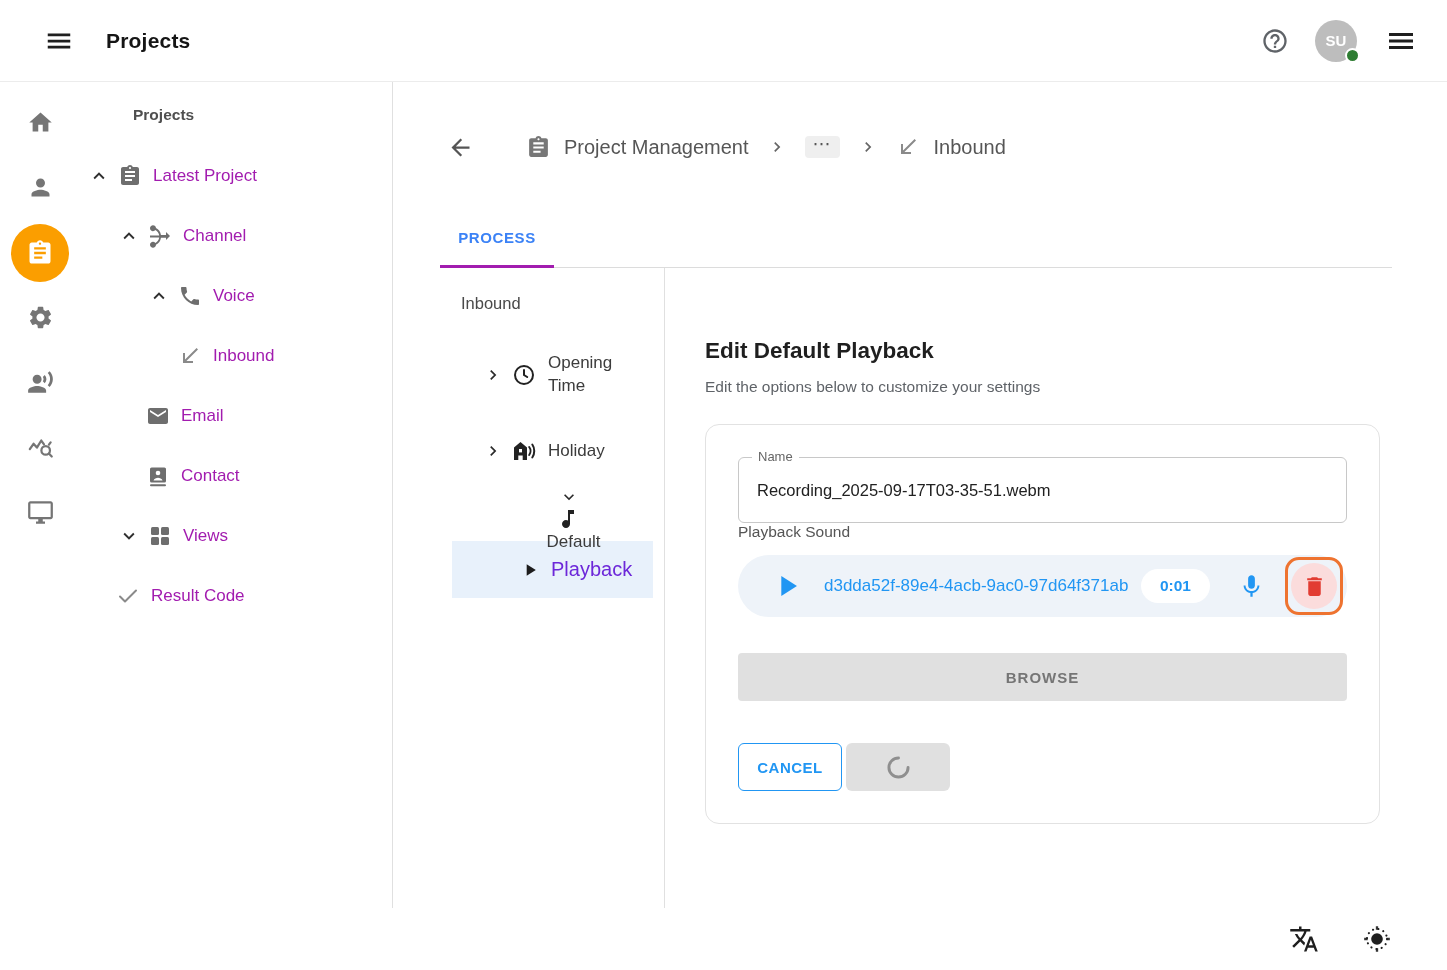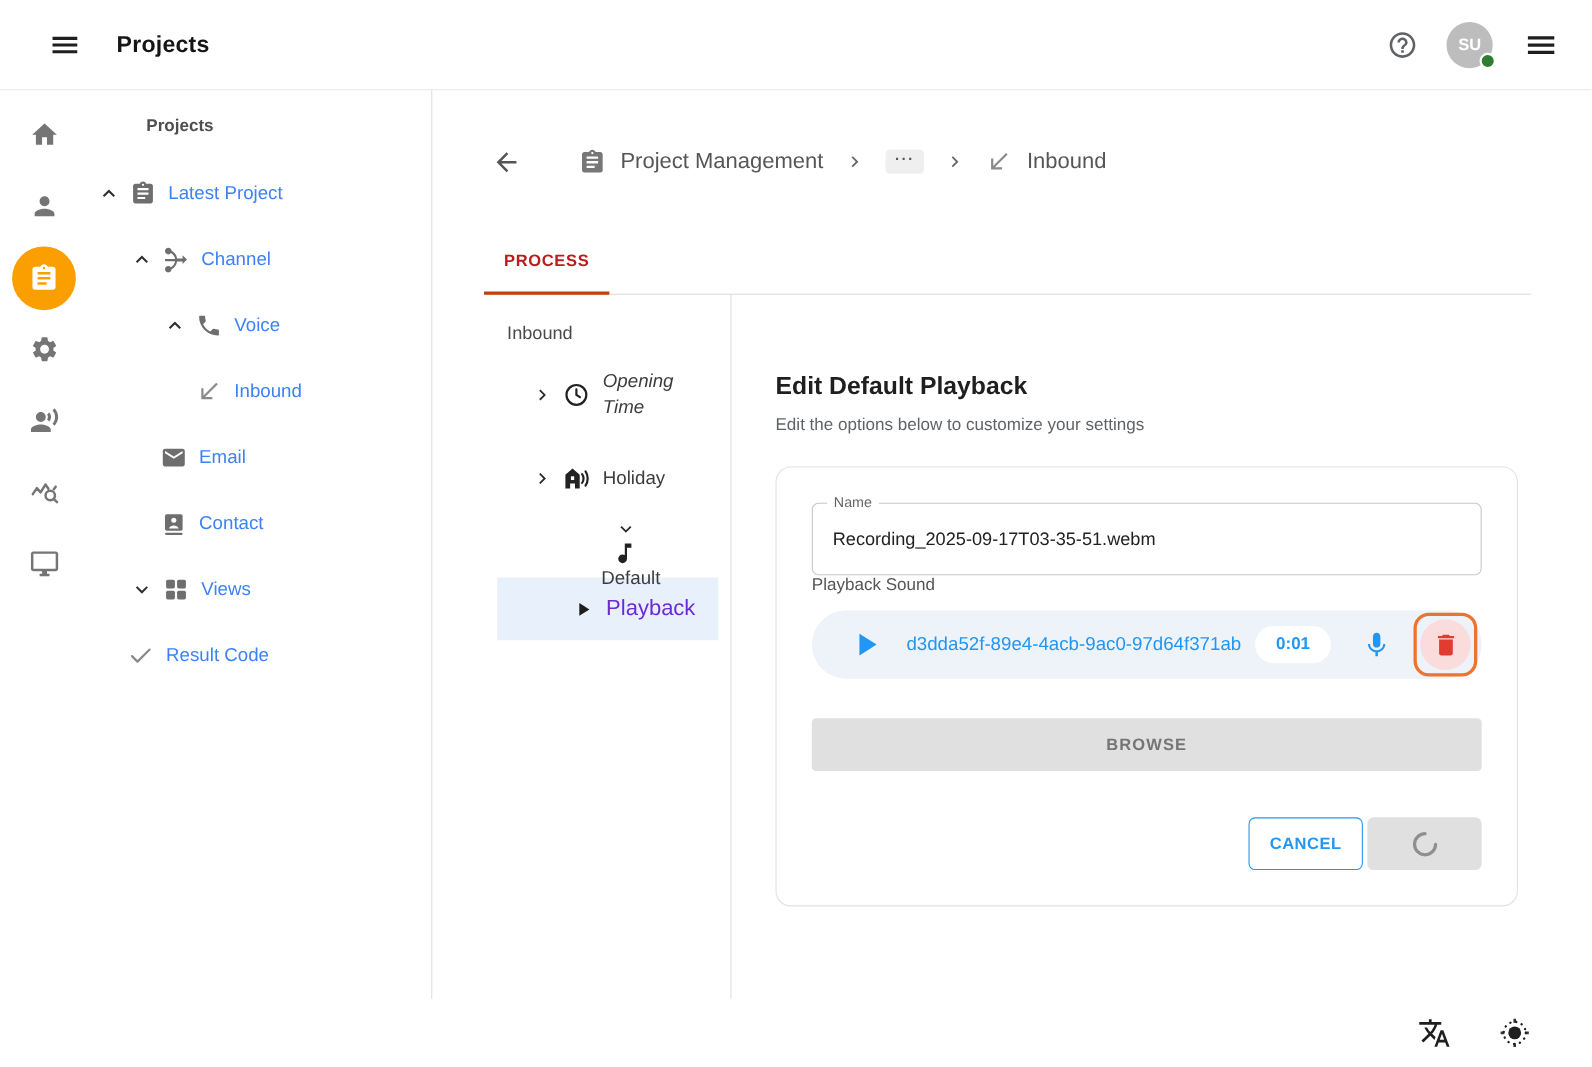--- a/index.html
+++ b/index.html
@@ -25,44 +25,44 @@
   .rail-item { width:80px; height:65px; display:flex; align-items:center; justify-content:center; color:#757575; cursor:pointer; }
   .rail-item.active { color:#fff; }
   .rail-item.active .bubble { width:58px; height:58px; border-radius:50%; background:#fb9e00; display:flex; align-items:center; justify-content:center; }
 
   .tree-sidebar { width:313px; border-right:1px solid #e0e0e0; padding-top:24px; }
   .tree-header { padding-left:53px; font-size:15.5px; color:#4f4f4f; font-weight:600; }
   .tree-list { margin-top:22px; }
   .tree-row { height:60px; display:flex; align-items:center; cursor:pointer; }
   .tree-row .chev { width:22px; height:22px; color:#2f2f2f; margin-right:8px; flex:0 0 auto; }
   .tree-row .tico { width:24px; height:24px; color:#6e6e6e; margin-right:11px; flex:0 0 auto; }
-  .tree-row .tlabel { font-size:17px; color:#3b82f6; }
+  .tree-row .tlabel { font-size:17px; color:#a21caf; }
 
   
   .main { flex:1; display:flex; flex-direction:column; min-width:0; }
   .crumb-row { height:104px; display:flex; align-items:center; padding:26px 0 0 50px; }
   .crumb-row .back { color:#555; margin-right:48px; }
   .crumb-ic { width:25px; height:25px; color:#777; }
   .crumb-text { font-size:20px; color:#565656; margin-left:13px; }
   .crumb-sep { width:20px; height:20px; color:#666; margin:0 18px; }
   .crumb-ellipsis { background:#efefef; border-radius:4px; padding:1px 8px 7px; font-size:18px; line-height:14px; color:#555; letter-spacing:1px; cursor:pointer; }
   .crumb-item { display:flex; align-items:center; cursor:pointer; }
 
   .tab-row { height:82px; position:relative; }
   .tab-row .rest-line { position:absolute; left:161px; right:55px; bottom:0; height:1px; background:#dcdcdc; }
-  .tab { position:absolute; left:47px; bottom:0; width:114px; height:58px; display:flex; align-items:center; justify-content:center; font-size:15px; font-weight:700; letter-spacing:.6px; color:#b91c1c; border-bottom:3px solid #c2410c; cursor:pointer; }
+  .tab { position:absolute; left:47px; bottom:0; width:114px; height:58px; display:flex; align-items:center; justify-content:center; font-size:15px; font-weight:700; letter-spacing:.6px; color:#3b82f6; border-bottom:3px solid #a21caf; cursor:pointer; }
 
   .content-body { flex:1; display:flex; min-height:0; }
   .sub-sidebar { width:272px; border-right:1px solid #e0e0e0; }
   .sub-header { padding:26px 0 0 68px; font-size:16.5px; color:#4a4a4a; }
   .sub-row { display:flex; align-items:center; padding-left:90px; cursor:pointer; }
   .sub-row .chev { width:20px; height:20px; color:#2b2b2b; margin-right:9px; flex:0 0 auto; }
   .sub-row .sico { width:24px; height:24px; color:#222; margin-right:12px; flex:0 0 auto; }
   .sub-row .slabel { font-size:17px; color:#3c3c3c; line-height:1.35; }
-  .row-ot { margin-top:18px; min-height:56px;font-style:italic; }
+  .row-ot { margin-top:34px; min-height:56px; }
   .row-ot .slabel { width:84px; }
   .row-holiday { margin-top:26px; height:44px; }
   .row-default { margin-top:14px; height:44px;flex-direction:column; }
   .row-playback { margin-top:10px; margin-left:59px; width:201px; height:57px; background:#e8f1fb; padding-left:68px; display:flex; align-items:center; cursor:pointer; }
   .row-playback .sico { width:20px; height:20px; color:#1d1d1d; margin-right:11px; }
   .row-playback .slabel { font-size:20px; color:#6d28d9; }
 
   .detail-pane { flex:1; padding:70px 67px 0 40px; min-width:0; }
   .detail-title { font-size:22.5px; font-weight:700; color:#1f1f1f; }
   .detail-sub { margin-top:14px; font-size:15.5px; color:#5f6368; }
@@ -77,21 +77,21 @@
   .player { margin-top:14px; height:62px; border-radius:31px; background:#eef3f9; display:flex; align-items:center; padding:0 2px 0 0; }
   .play-btn { color:#2196f3; margin-left:28px; }
   .player-file { flex:1; margin-left:16px; font-size:17px; color:#2196f3; white-space:nowrap; overflow:hidden; min-width:0; }
   .duration-pill { background:#fff; border-radius:18px; padding:8px 19px; font-size:15.5px; font-weight:700; color:#2196f3; margin-left:8px; flex:0 0 auto; }
   .mic-btn { color:#2196f3; margin-left:24px; flex:0 0 auto; }
   .delete-btn { flex:0 0 auto; width:58px; height:58px; margin-left:16px; margin-right:2px; border:3px solid #ee7330; border-radius:14px; background:transparent; display:flex; align-items:center; justify-content:center; cursor:pointer; position:relative; }
   .delete-btn .pinkcircle { width:46px; height:46px; border-radius:50%; background:#fbdcdc; display:flex; align-items:center; justify-content:center; color:#e23c32; }
 
   .browse-btn { margin-top:36px; width:100%; height:48px; background:#e0e0e0; border:none; border-radius:4px; color:#757575; font-size:15px; font-weight:700; letter-spacing:1px; cursor:pointer; font-family:inherit; }
 
-  .card-footer { margin-top:42px; display:flex; justify-content:flex-end; gap:4px; }
+  .card-footer { margin-top:42px; display:flex; gap:4px; }
   .cancel-btn { width:104px; height:48px; background:#fff; border:1.5px solid #2196f3; border-radius:6px; color:#2196f3; font-size:15px; font-weight:700; letter-spacing:.5px; cursor:pointer; font-family:inherit; }
   .save-btn { width:104px; height:48px; background:#e0e0e0; border:none; border-radius:6px; display:flex; align-items:center; justify-content:center; cursor:default; }
 
   .bottom-strip { position:absolute; left:0; bottom:0; width:100%; height:62px; display:flex; align-items:center; justify-content:flex-end; padding-right:52px; gap:36px; }
   .bottom-strip .iconbtn { color:#1f1f1f; }
 
   .ic { display:block; }
 </style>
 </head>
 <body>

